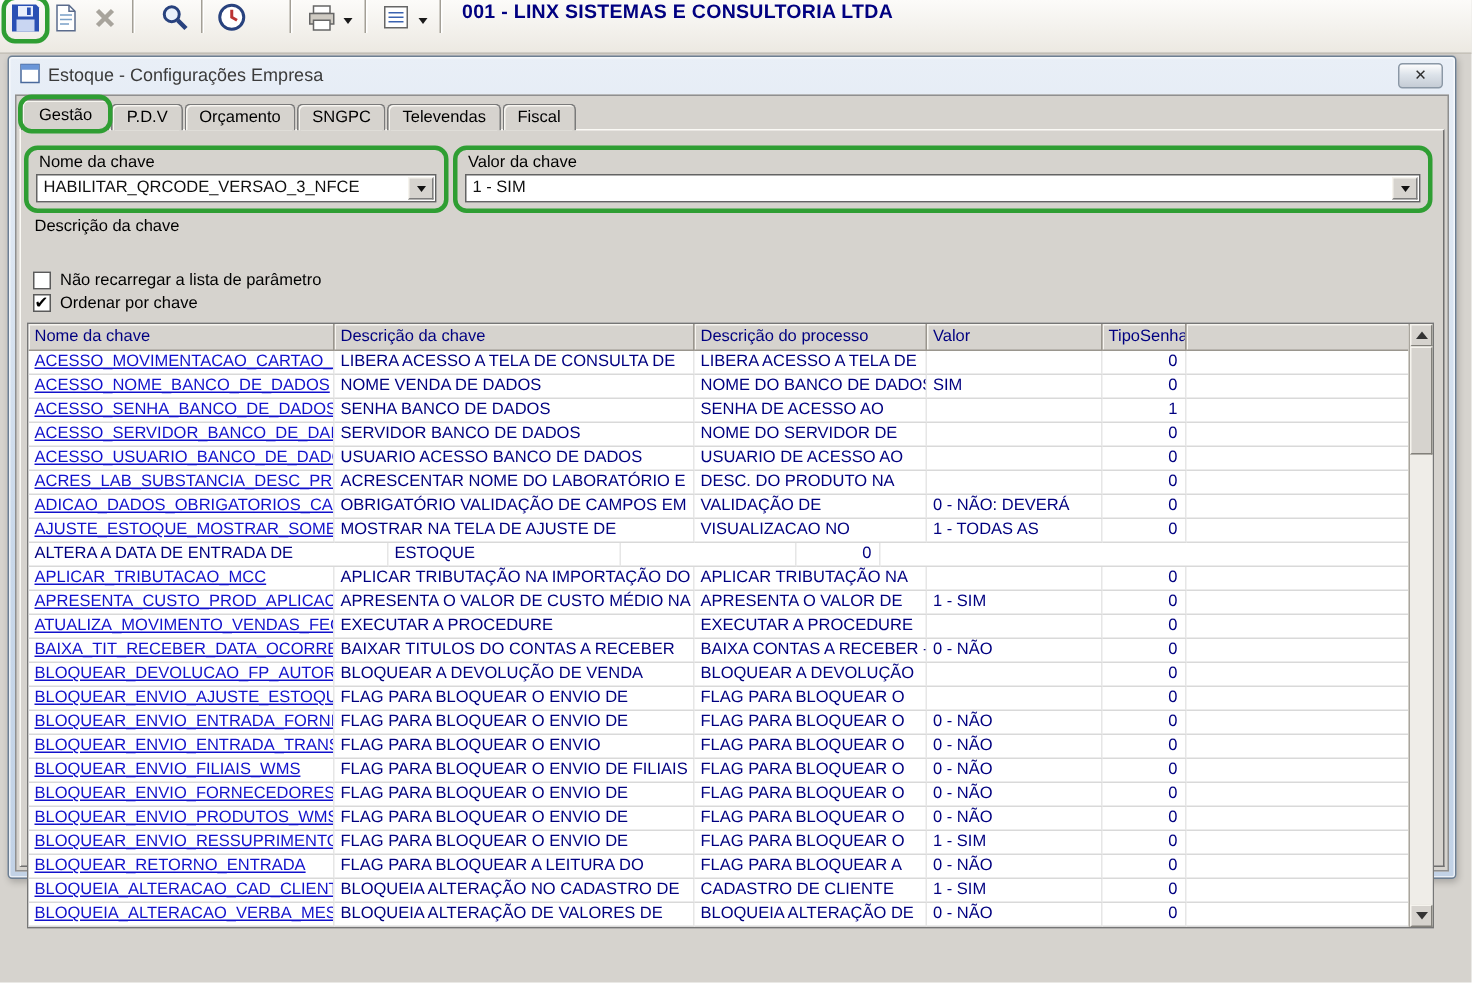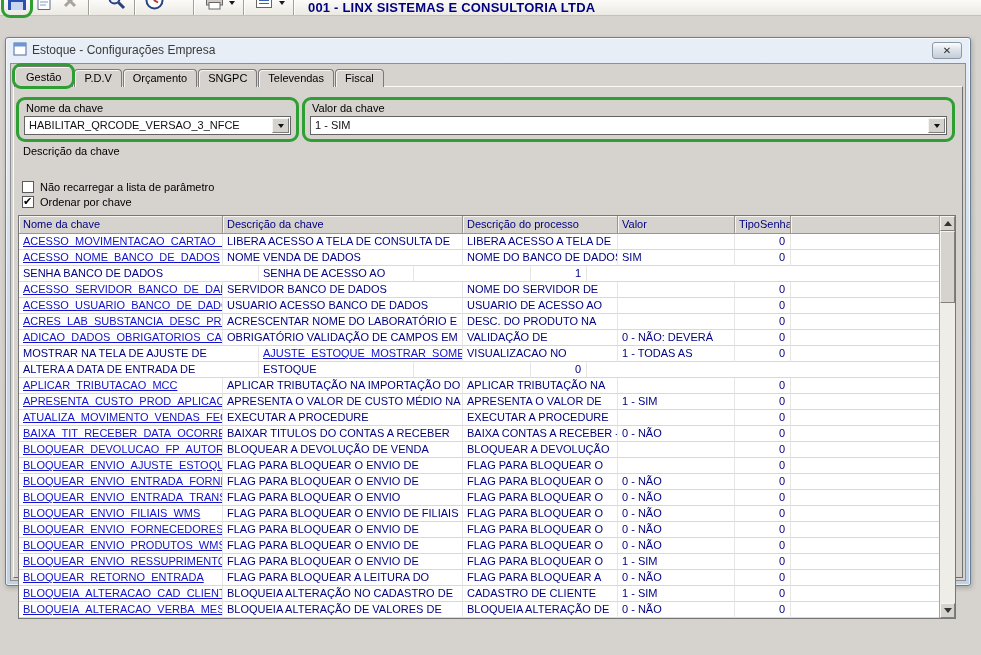--- a/index.html
+++ b/index.html
@@ -9,24 +9,24 @@
     --company:#000080;
   }
   *{box-sizing:border-box;margin:0;padding:0}
   html,body{width:981px;height:655px}
   body{
     position:relative;overflow:hidden;background:#d6d3ce;
     font-family:"Liberation Sans",sans-serif;font-size:11px;color:#000;
   }
   
   .toolbar{
-    position:absolute;left:0;top:0;right:0;height:16px;
+    position:absolute;left:0;top:0;right:0;height:36px;
     background:linear-gradient(#fcfbf9,#ece9e2);
     border-bottom:1px solid #c6c2b9;
-    display:flex;align-items:flex-end;padding:0 3px;
+    display:flex;align-items:flex-start;padding:0 3px;
   }
   .tbtn-wrap{position:relative;display:flex;align-items:center;justify-content:center;margin:0 1px}
   .tbtn{
     width:26px;height:26px;display:flex;align-items:center;justify-content:center;
     background:transparent;border:1px solid transparent;
   }
   .tbtn.wide{width:38px}
   .caret{width:0;height:0;border:3.5px solid transparent;border-top:4px solid #1a1a1a;margin-left:4px;margin-top:4px}
   .tsep{width:2px;height:22px;border-left:1px solid #a39f96;border-right:1px solid #ffffff;margin:0 5px}
   .company{
@@ -308,20 +308,21 @@
               </div>
               <div class="grow">
                 <span class="gcell c1">ACESSO_NOME_BANCO_DE_DADOS</span>
                 <span class="gcell c2">NOME VENDA DE DADOS</span>
                 <span class="gcell c3">NOME DO BANCO DE DADOS</span>
                 <span class="gcell c4">SIM</span>
                 <span class="gcell c5">0</span>
                 <span class="gcell cfill"></span>
               </div>
               <div class="grow">
+                <span class="gcell c1">ACESSO_SENHA_BANCO_DE_DADOS</span>
                 <span class="gcell c2">SENHA BANCO DE DADOS</span>
                 <span class="gcell c3">SENHA DE ACESSO AO</span>
                 <span class="gcell c4"></span>
                 <span class="gcell c5">1</span>
                 <span class="gcell cfill"></span>
               </div>
               <div class="grow">
                 <span class="gcell c1">ACESSO_SERVIDOR_BANCO_DE_DAD</span>
                 <span class="gcell c2">SERVIDOR BANCO DE DADOS</span>
                 <span class="gcell c3">NOME DO SERVIDOR DE</span>
@@ -347,22 +348,22 @@
               </div>
               <div class="grow">
                 <span class="gcell c1">ADICAO_DADOS_OBRIGATORIOS_CAD</span>
                 <span class="gcell c2">OBRIGATÓRIO VALIDAÇÃO DE CAMPOS EM</span>
                 <span class="gcell c3">VALIDAÇÃO DE</span>
                 <span class="gcell c4">0 - NÃO: DEVERÁ</span>
                 <span class="gcell c5">0</span>
                 <span class="gcell cfill"></span>
               </div>
               <div class="grow">
+                <span class="gcell c1">AJUSTE_ESTOQUE_MOSTRAR_SOME</span>
                 <span class="gcell c2">MOSTRAR NA TELA DE AJUSTE DE</span>
-                <span class="gcell c1">AJUSTE_ESTOQUE_MOSTRAR_SOME</span>
                 <span class="gcell c3">VISUALIZACAO NO</span>
                 <span class="gcell c4">1 - TODAS AS</span>
                 <span class="gcell c5">0</span>
                 <span class="gcell cfill"></span>
               </div>
               <div class="grow">
                 <span class="gcell c2">ALTERA A DATA DE ENTRADA DE</span>
                 <span class="gcell c3">ESTOQUE</span>
                 <span class="gcell c4"></span>
                 <span class="gcell c5">0</span>

